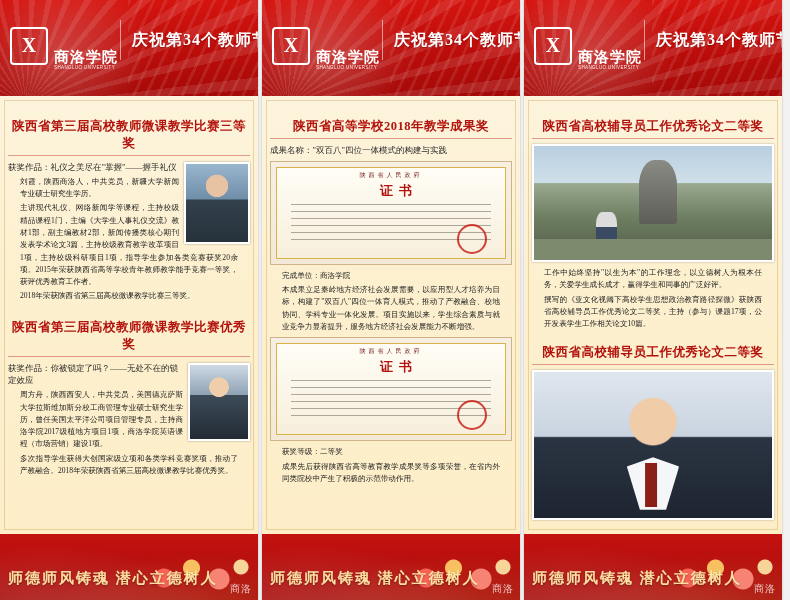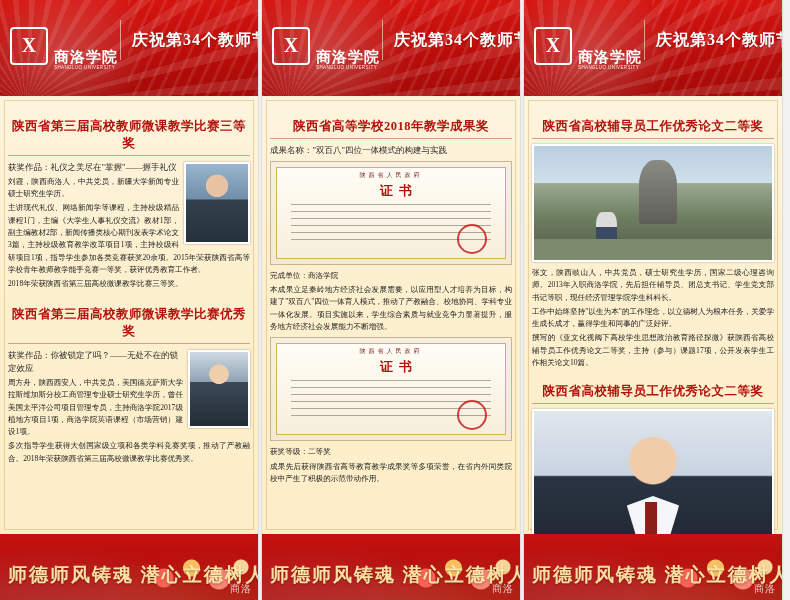--- a/index.html
+++ b/index.html
@@ -154,21 +154,21 @@
     line-height: 1.5;
     margin: 2px 0;
     font-family: "Liberation Serif", serif;
   }
   .para {
     display: block;
     font-size: 7.6px;
     color: #222;
     line-height: 1.62;
     text-align: justify;
-    margin: 2px 0;
+    margin: 2px 12px;
     font-family: "Liberation Serif", serif;
   }
   .block {
     margin-bottom: 6px;
   }
   .with-photo {
     position: relative;
   }
   .photo {
     float: right;
@@ -323,21 +323,21 @@
       radial-gradient(circle at 20% 60%, #ff6a5e 0 9px, rgba(0,0,0,0) 10px),
       radial-gradient(circle at 45% 40%, #ffd36a 0 8px, rgba(0,0,0,0) 9px),
       radial-gradient(circle at 70% 62%, #ff8f7f 0 10px, rgba(0,0,0,0) 11px),
       radial-gradient(circle at 90% 38%, #ffe9a8 0 7px, rgba(0,0,0,0) 8px);
     opacity: 0.9;
   }
   .ftr-slogan {
     position: absolute;
     left: 8px; bottom: 12px;
     color: #ffe9a8;
-    font-size: 19px;
+    font-size: 15px;
     font-weight: bold;
     letter-spacing: 2px;
     white-space: nowrap;
     font-family: "Liberation Serif", serif;
     text-shadow: 0 1px 2px rgba(0,0,0,0.35);
     opacity: 0.95;
   }
   .watermark {
     position: absolute;
     right: 6px;
@@ -469,21 +469,20 @@
     </div>
 
     <div class="body">
       <div class="block">
         <div class="award-title">陕西省高校辅导员工作优秀论文二等奖</div>
         <div class="photo-scene">
           <div class="statue"></div>
           <div class="person"></div>
           <div class="ground"></div>
         </div>
-        <div class="para">张文，陕西岐山人，中共党员，硕士研究生学历，国家二级心理咨询师。2013年入职商洛学院，先后担任辅导员、团总支书记、学生党支部书记等职，现任经济管理学院学生科科长。</div>
         <div class="para">工作中始终坚持"以生为本"的工作理念，以立德树人为根本任务，关爱学生成长成才，赢得学生和同事的广泛好评。</div>
         <div class="para">撰写的《亚文化视阈下高校学生思想政治教育路径探微》获陕西省高校辅导员工作优秀论文二等奖，主持（参与）课题17项，公开发表学生工作相关论文10篇。</div>
       </div>
 
       <div class="block">
         <div class="award-title">陕西省高校辅导员工作优秀论文二等奖</div>
         <div class="photo-man">
           <div class="shirt"></div>
           <div class="tie"></div>
         </div>

